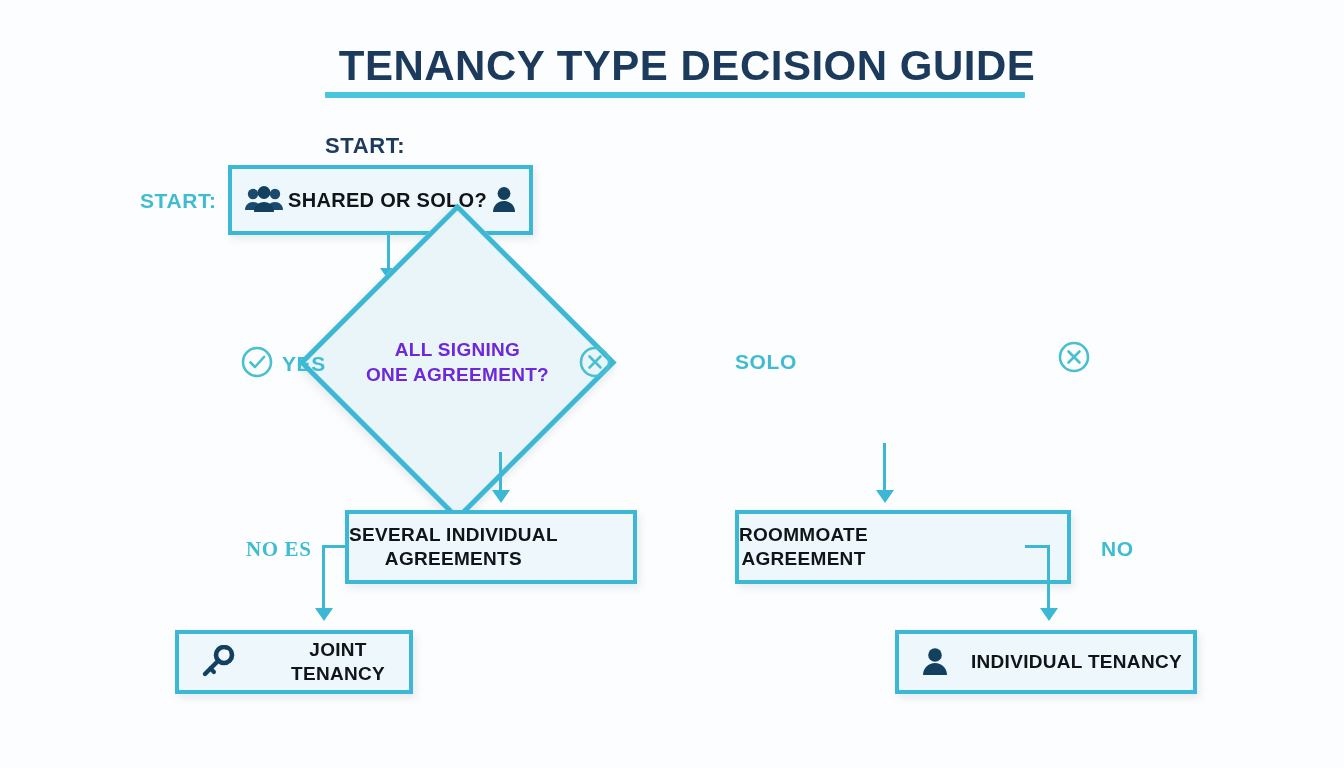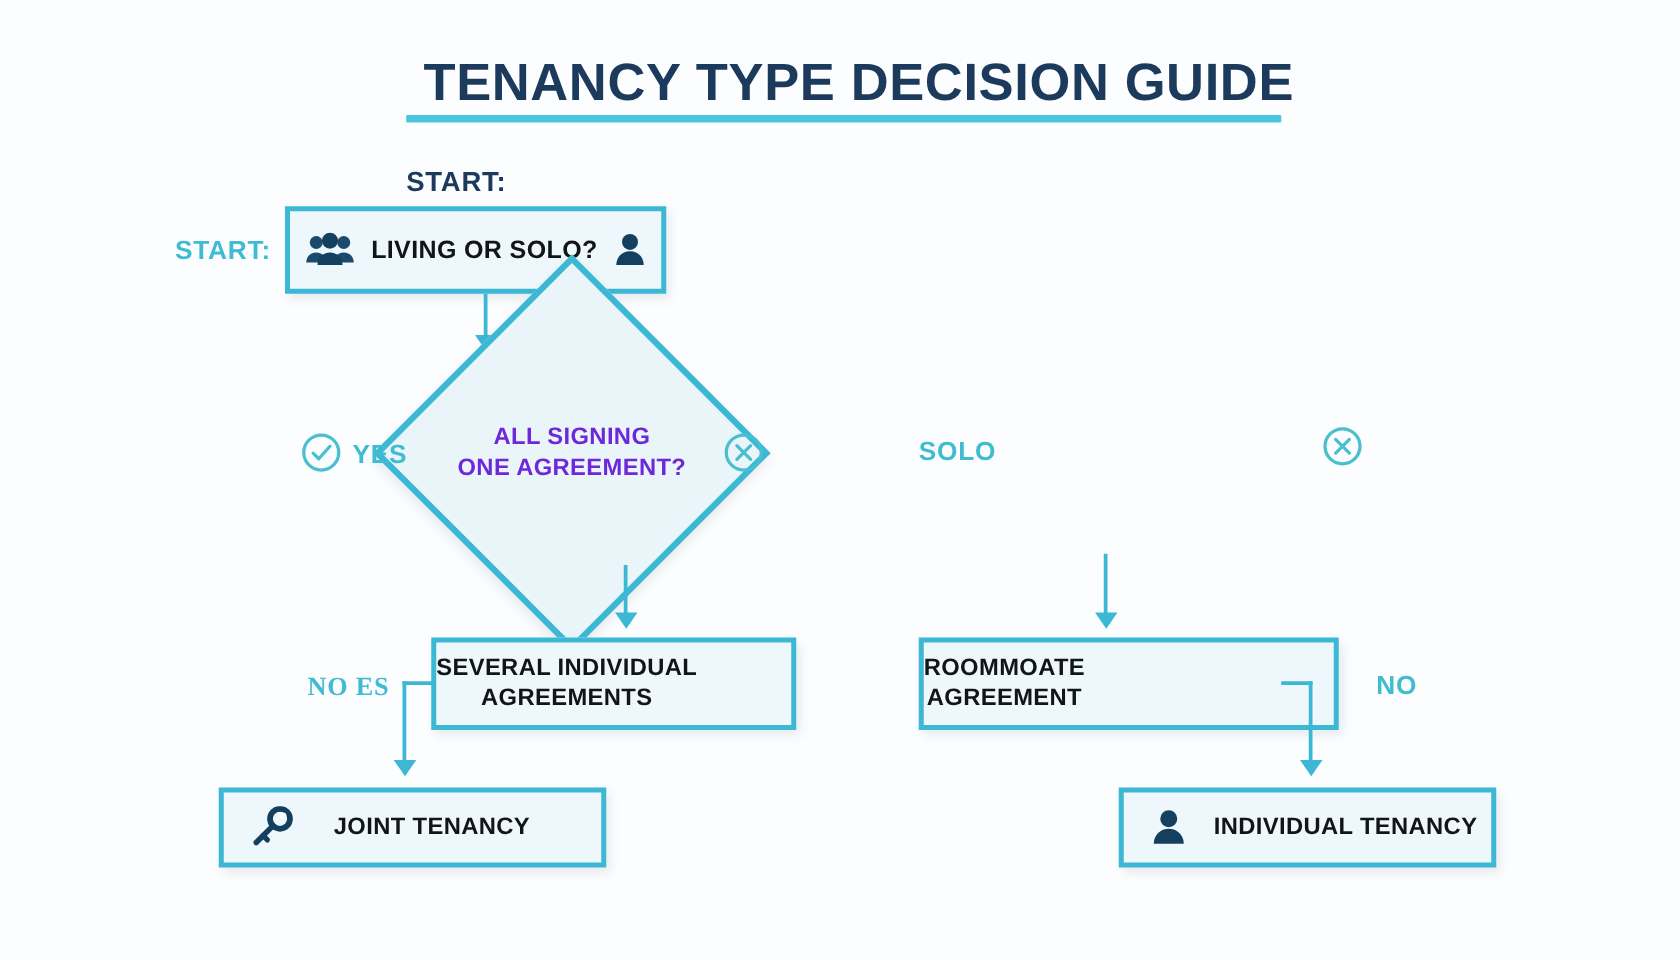--- a/index.html
+++ b/index.html
@@ -58,21 +58,21 @@
     justify-content: space-between;
     padding: 0 12px;
   }
   #start-box .box-label { font-size: 20px; }
 
   
   #box-several { left: 345px; top: 510px; width: 292px; height: 74px; }
   #box-roommate { left: 735px; top: 510px; width: 336px; height: 74px; }
 
   
-  #box-joint { left: 175px; top: 630px; width: 310px; height: 64px;
+  #box-joint { left: 175px; top: 630px; width: 238px; height: 64px;
                justify-content: flex-start; padding-left: 22px; gap: 32px; }
   #box-individual { left: 895px; top: 630px; width: 302px; height: 64px;
                justify-content: flex-start; padding-left: 22px; gap: 22px; }
 
   
   .diamond-wrap { position: absolute; }
   .diamond-shape {
     position: absolute;
     left: 0; top: 0;
     width: 100%; height: 100%;
@@ -144,21 +144,21 @@
     <span class="icon">
       <svg width="40" height="30" viewBox="0 0 40 30">
         <circle cx="9" cy="9" r="5.2" fill="#1b4a6e"></circle>
         <path d="M1 25c0-5 3.6-8 8-8s8 3 8 8z" fill="#1b4a6e"></path>
         <circle cx="31" cy="9" r="5.2" fill="#1b4a6e"></circle>
         <path d="M23 25c0-5 3.6-8 8-8s8 3 8 8z" fill="#1b4a6e"></path>
         <circle cx="20" cy="7.5" r="6.4" fill="#14405f"></circle>
         <path d="M10 27c0-6 4.5-10 10-10s10 4 10 10z" fill="#14405f"></path>
       </svg>
     </span>
-    <span class="box-label">LIVING OR SOLO?</span>
+    <span class="box-label">SHARED OR SOLO?</span>
     <span class="icon">
       <svg width="26" height="30" viewBox="0 0 26 30">
         <circle cx="13" cy="8.5" r="6.4" fill="#14405f"></circle>
         <path d="M2 27c0-6.5 4.9-11 11-11s11 4.5 11 11z" fill="#14405f"></path>
       </svg>
     </span>
   </div>
 
   <div class="conn v-line" style="left:387px; top:235px; height:38px;"></div>
   <div class="arrow-head" style="left:380px; top:268px;"></div>

